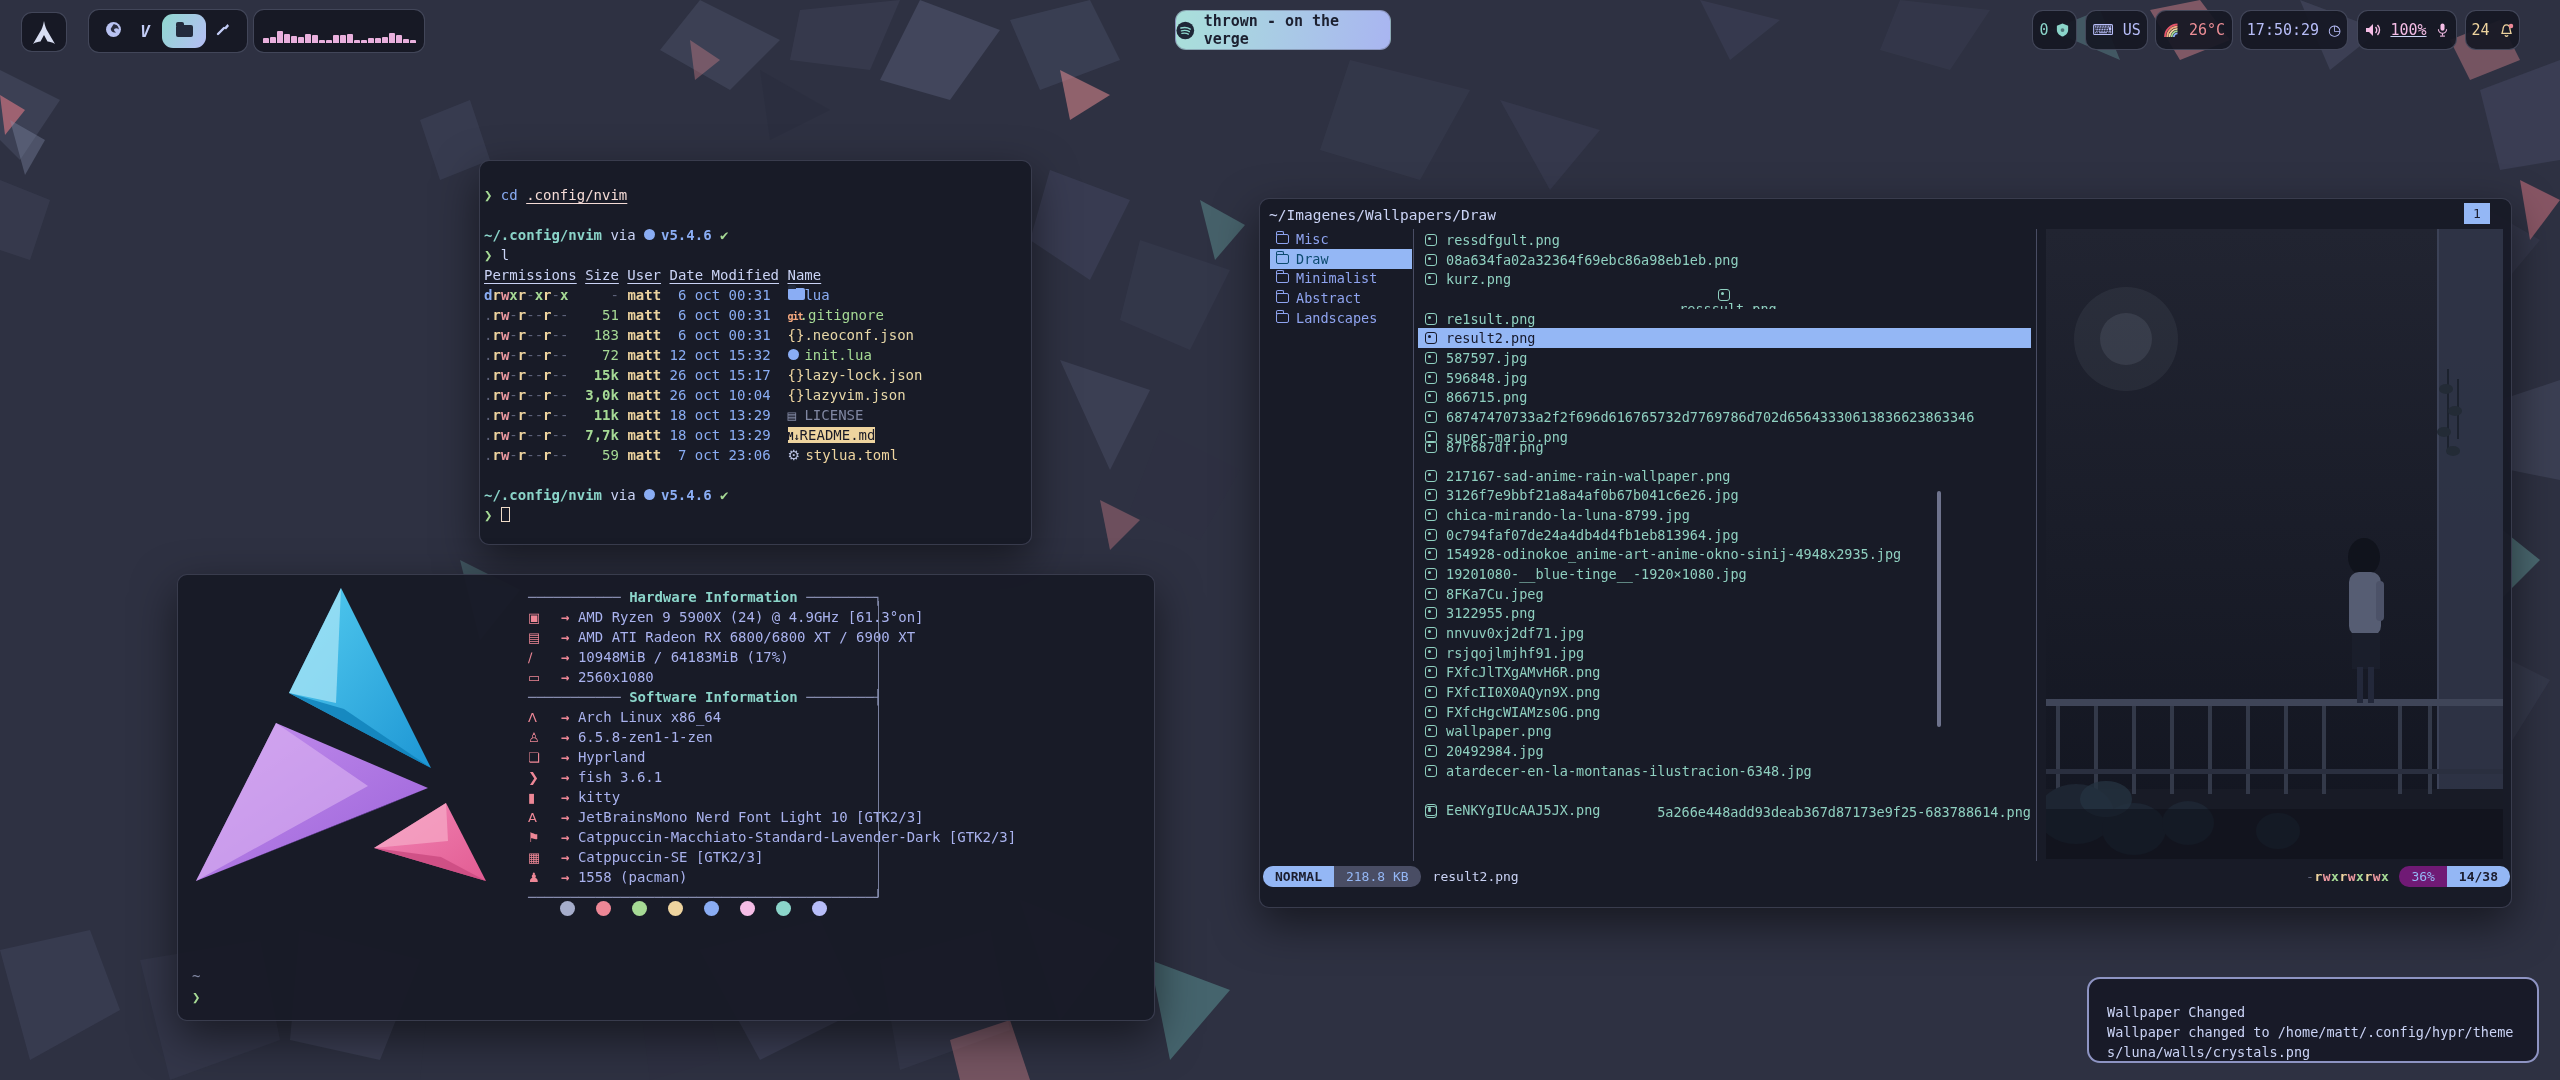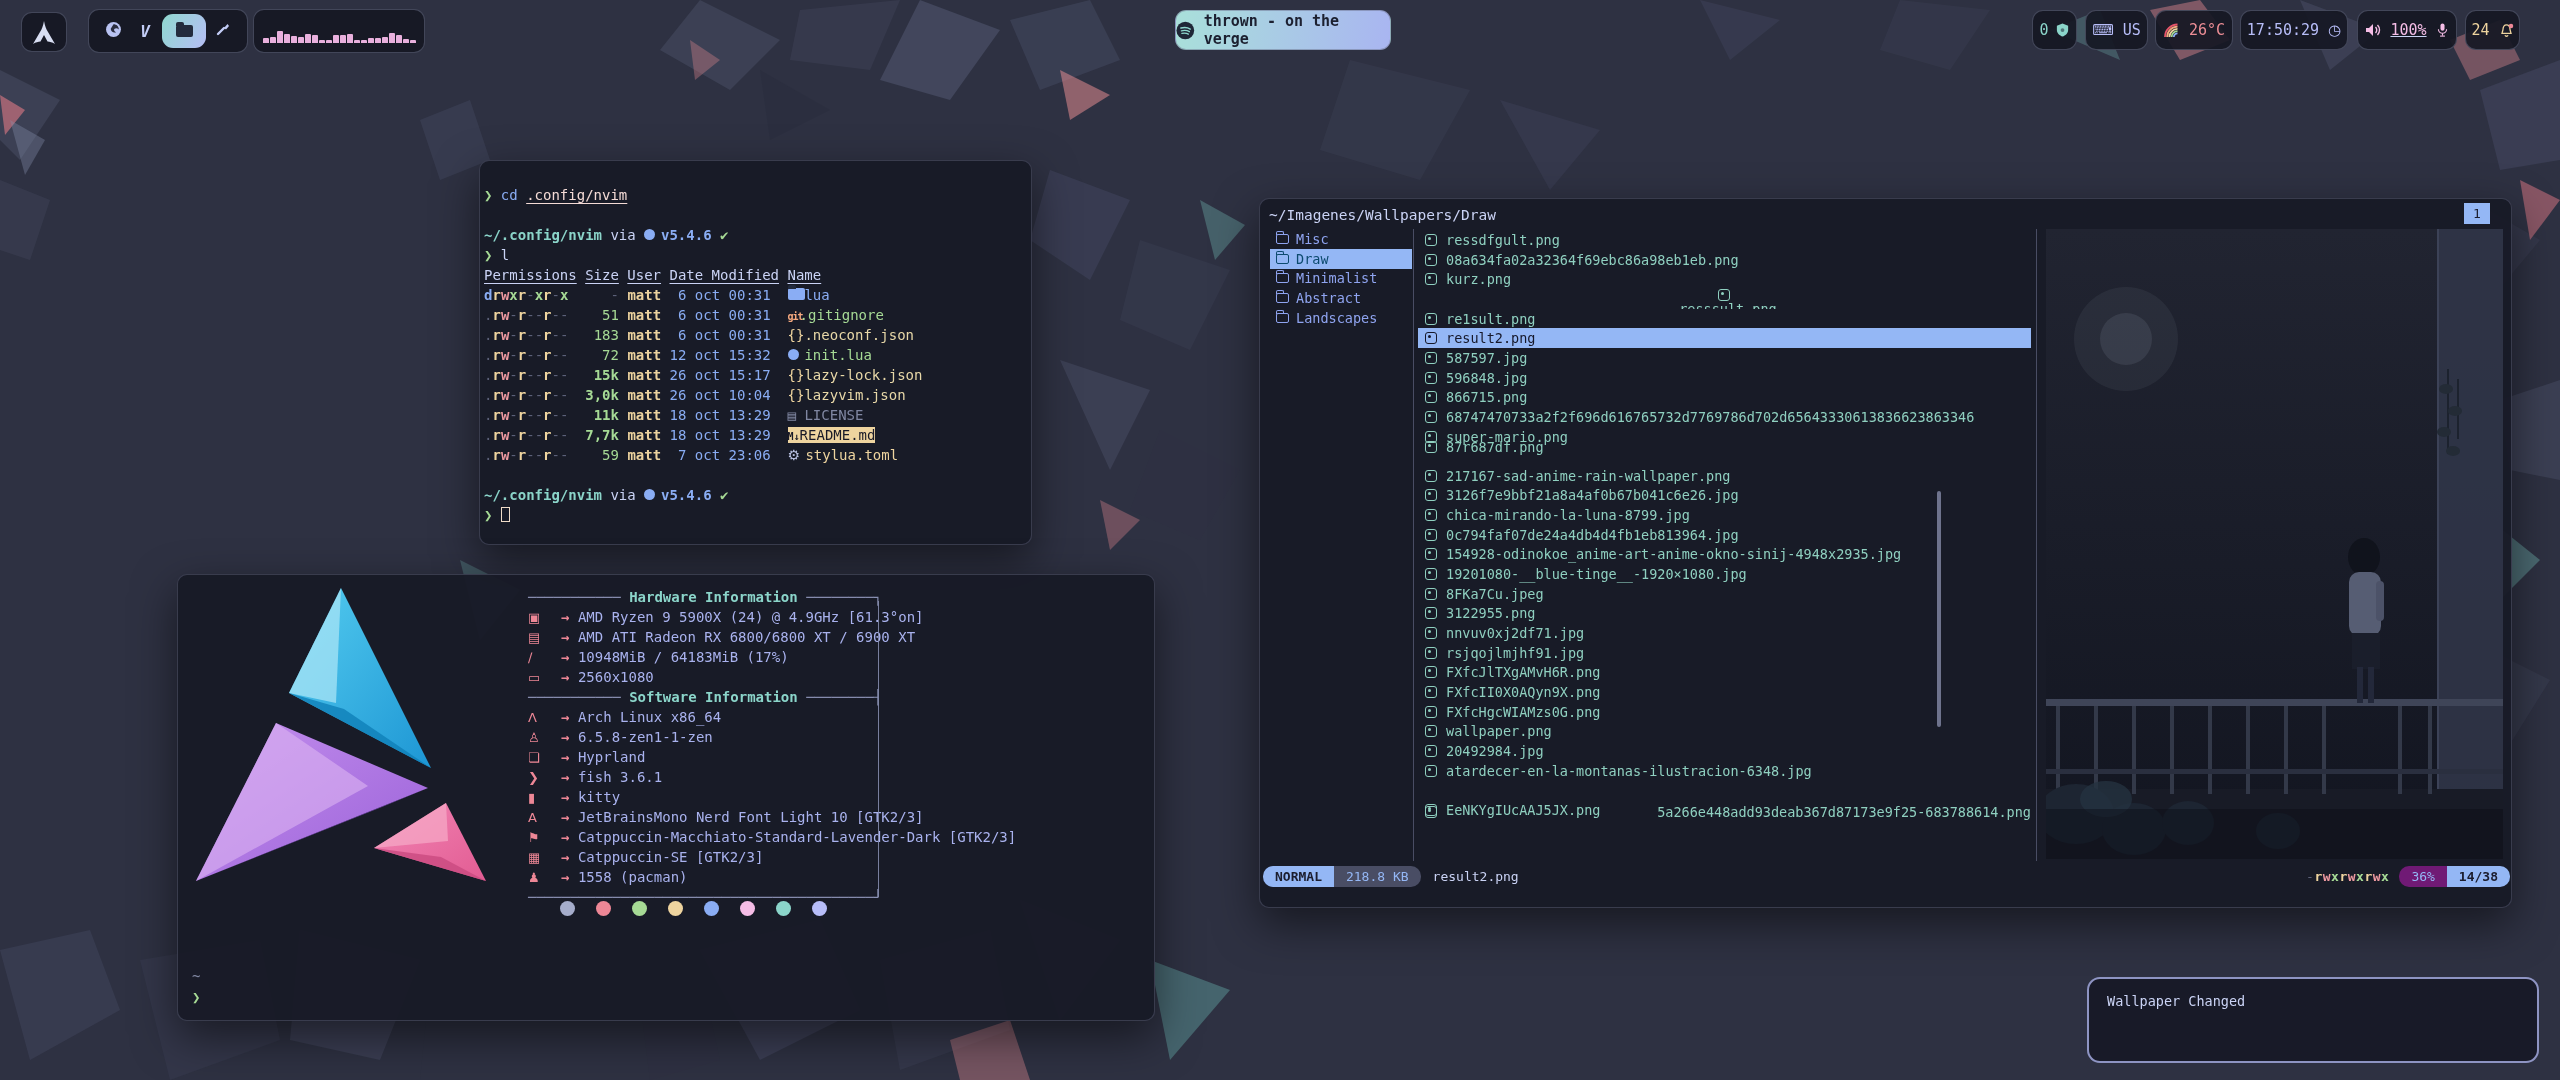--- a/index.html
+++ b/index.html
@@ -84,21 +84,21 @@
   .spill{height:21px;display:flex;align-items:center;padding:0 12px;}
   .p-mode{background:#94b7f5;color:#1b1d2e;font-weight:bold;border-radius:10px 0 0 10px;}
   .p-size{background:#494d64;color:#94b7f5;border-radius:0 10px 10px 0;}
   .p-pct{background:#701a75;color:#94b7f5;border-radius:10px 0 0 10px;}
   .p-pos{background:#94b7f5;color:#1b1d2e;font-weight:bold;border-radius:0 10px 10px 0;}
   #fm-fname{margin-left:12px;color:#cad3f5;}
   #fm-perms{margin-right:10px;letter-spacing:.5px;}
 
   
   #notif{position:absolute;left:2087px;top:977px;width:452px;height:86px;background:rgba(24,26,39,.97);
-         border:2px solid rgba(183,189,248,.75);border-radius:13px;padding:12px 18px;
+         border:2px solid rgba(183,189,248,.75);border-radius:13px;padding:23px 18px;
          color:#cad3f5;font-size:13.5px;line-height:20px;}
   #notif .body{word-break:break-all;}
 </style>
 </head>
 <body>
 
 <div id="screen">
 
   <svg id="wallpaper" width="2560" height="1080">
     <g>
@@ -524,15 +524,16 @@
       <div class="sgrp">
         <span id="fm-perms"><span class="pd">-</span><span class="py">r</span><span class="pr">w</span><span class="pg">x</span><span class="py">r</span><span class="pr">w</span><span class="pg">x</span><span class="py">r</span><span class="pr">w</span><span class="pg">x</span></span>
         <span class="spill p-pct">36%</span>
         <span class="spill p-pos">14/38</span>
       </div>
     </div>
   </div>
 
   <div id="notif">
     <div>Wallpaper Changed</div>
+    <div class="body">Wallpaper changed to /home/matt/.config/hypr/themes/luna/walls/crystals.png</div>
   </div>
 
 </div>
 
 </body></html>

